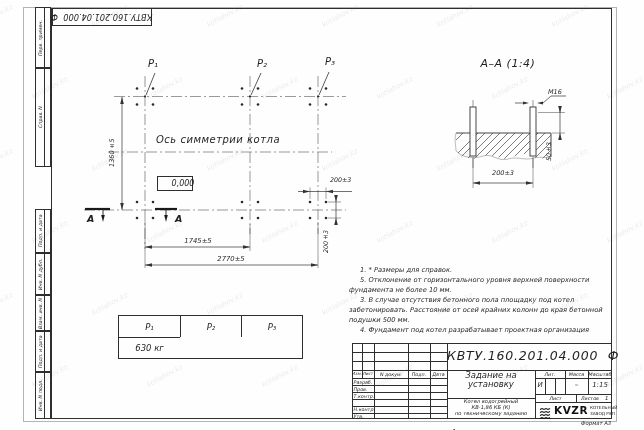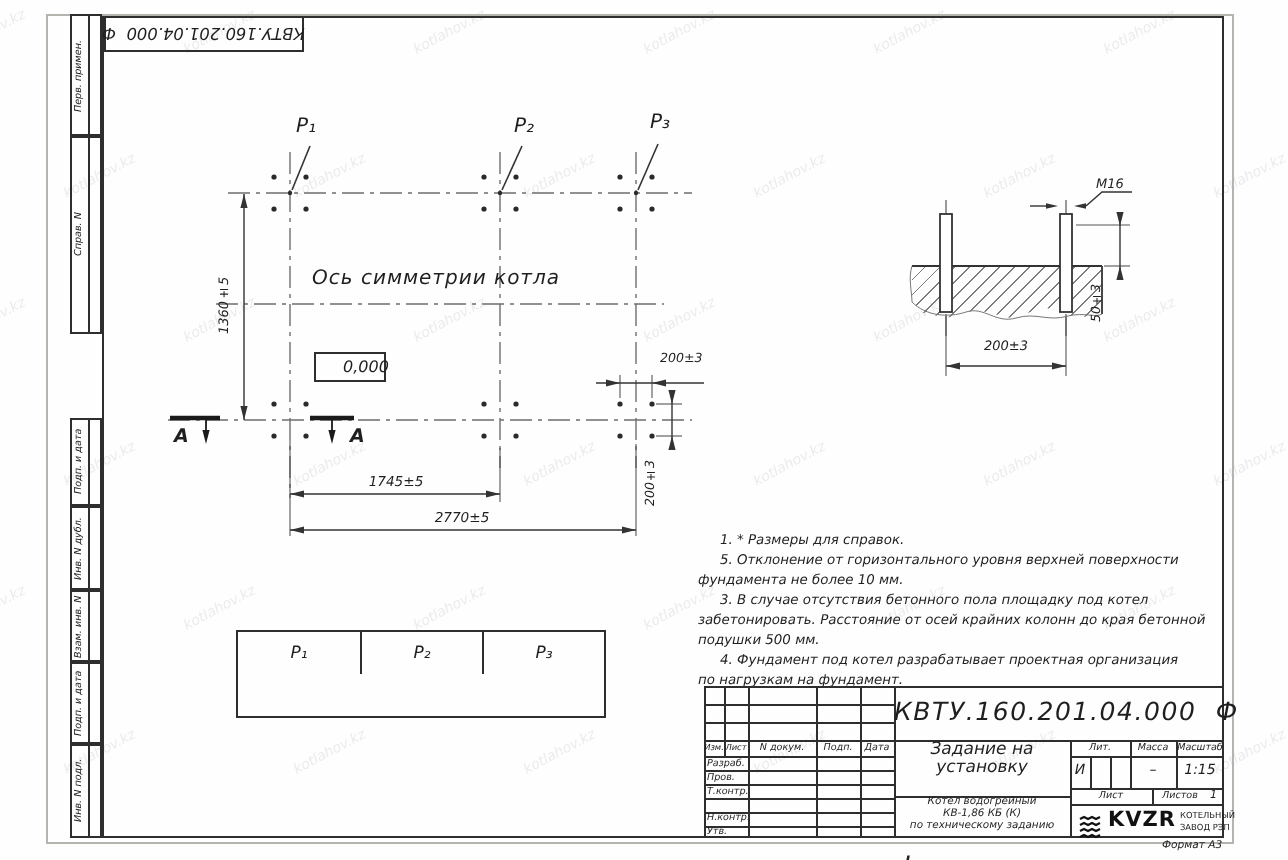--- a/index.html
+++ b/index.html
@@ -237,39 +237,40 @@
     <span style="font-style:italic;font-size:8px;color:#1f1f1f;margin-left:16px;">0,000</span>
   </div>
   <div class="t rotv" style="left:109px;top:127px;height:52px;font-size:6.5px;">1360±5</div>
   <div class="t c" style="left:170px;top:238px;width:56px;font-size:6.8px;">1745±5</div>
   <div class="t c" style="left:203px;top:256px;width:56px;font-size:6.8px;">2770±5</div>
   <div class="t" style="left:330px;top:177px;font-size:6.3px;">200±3</div>
   <div class="t rotv" style="left:323px;top:226px;height:30px;font-size:6.3px;">200±3</div>
   <div class="t" style="left:87px;top:214px;font-size:9.5px;font-weight:bold;">А</div>
   <div class="t" style="left:175px;top:214px;font-size:9.5px;font-weight:bold;">А</div>
 
+  <div class="t c" style="left:462px;top:58px;width:92px;font-size:11px;letter-spacing:0.5px;">А–А (1:4)</div>
   <div class="t" style="left:548px;top:89px;font-size:6.5px;">М16</div>
   <div class="t rotv" style="left:546px;top:137px;height:28px;font-size:6.3px;">50±3</div>
   <div class="t c" style="left:483px;top:170px;width:40px;font-size:6.5px;">200±3</div>
 
   <div id="notes">
     <div class="nl ind">1. * Размеры для справок.</div>
     <div class="nl ind">5. Отклонение от горизонтального уровня верхней поверхности</div>
     <div class="nl">фундамента не более 10 мм.</div>
     <div class="nl ind">3. В случае отсутствия бетонного пола площадку под котел</div>
     <div class="nl">забетонировать. Расстояние от осей крайних колонн до края бетонной</div>
     <div class="nl">подушки 500 мм.</div>
     <div class="nl ind">4. Фундамент под котел разрабатывает проектная организация</div>
-    <div class="nl">по нагрузкам на фундамент.</div>
   </div>
 
   <div class="box" id="load-table">
     <div class="cell first hrow">Р₁</div>
     <div class="cell hrow">Р₂</div>
     <div class="cell hrow">Р₃</div>
+    <div class="cell first">630 кг</div>
   </div>
 
   <div class="box" id="tb"></div>
 
   <div class="vl" style="left:362px;top:343px;height:36px;"></div>
   <div class="vl" style="left:374px;top:343px;height:76px;"></div>
   <div class="vl" style="left:408px;top:343px;height:76px;"></div>
   <div class="vl" style="left:430px;top:343px;height:76px;"></div>
   <div class="vl" style="left:447px;top:343px;height:76px;"></div>
   <div class="vl" style="left:535px;top:370px;height:49px;"></div>

